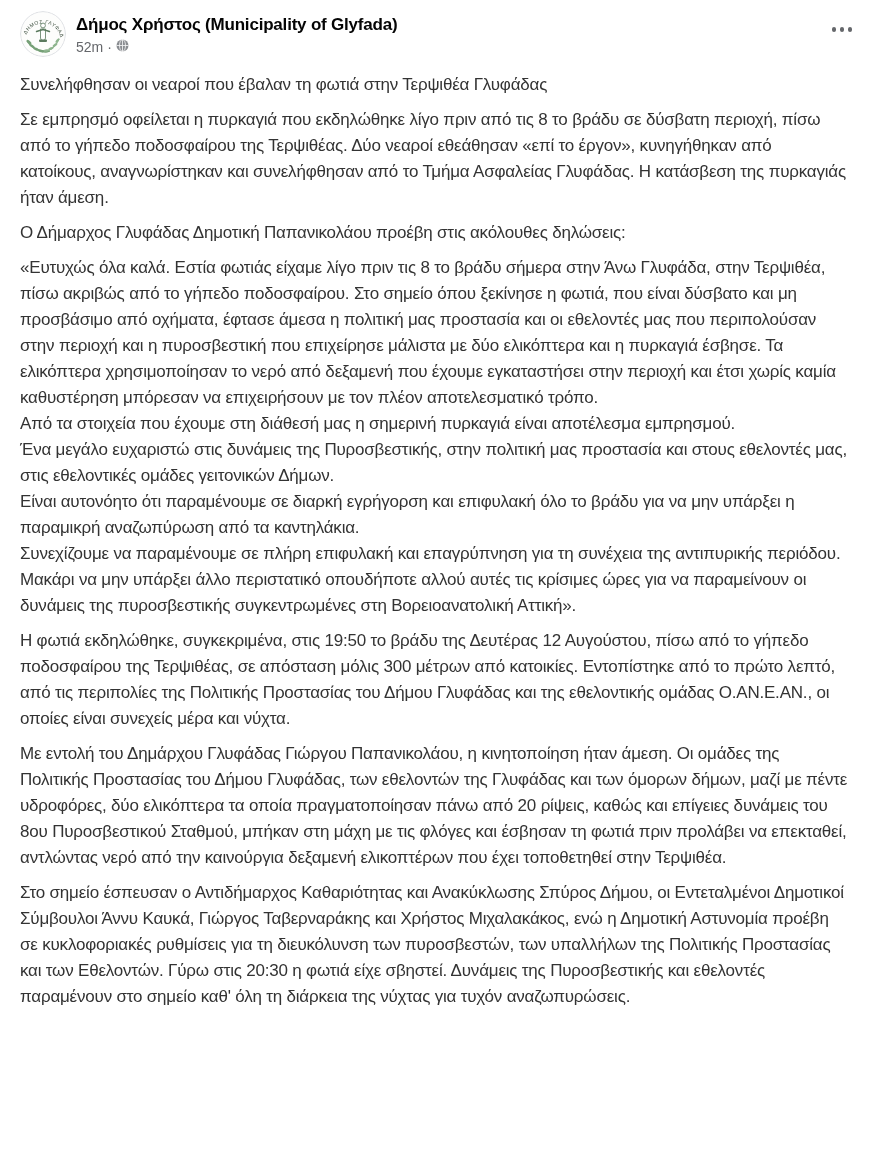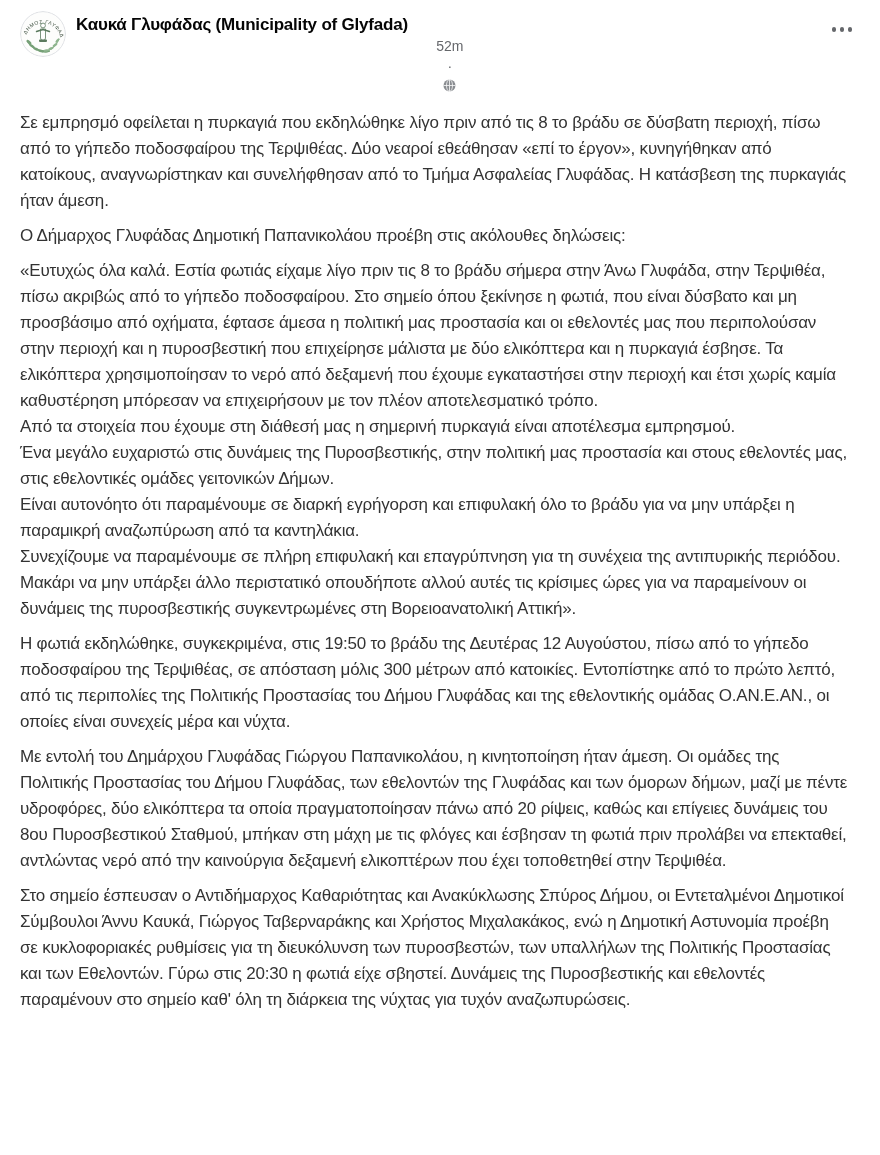--- a/index.html
+++ b/index.html
@@ -43,21 +43,20 @@
     cursor: pointer;
   }
   .post-meta {
     display: flex;
     align-items: center;
     gap: 4px;
     margin-top: 3px;
     font-size: 14px;
     color: #65676b;
     line-height: 16px;
-    flex-direction: column;
   }
   .post-meta .timestamp { cursor: pointer; }
   .globe-icon { display: inline-block; margin-top: 1px; }
   .more-btn {
     flex: 0 0 auto;
     display: flex;
     align-items: center;
     gap: 3.5px;
     padding: 14px 8px;
     margin-top: 2px;
@@ -118,21 +117,21 @@
         </g>
 
         <circle cx="23" cy="14.5" r="2.4" fill="#ffffff" stroke="#5b7a5e" stroke-width="0.8"></circle>
         <path d="M20.5,18 h5 v9 a2.5,2.5 0 0 1 -5 0 z" fill="#ffffff" stroke="#5b7a5e" stroke-width="0.8"></path>
         <path d="M16.5,20.5 L23,18.5 L29.5,20.5" fill="none" stroke="#5b7a5e" stroke-width="1.4" stroke-linecap="round"></path>
         <rect x="19" y="28.5" width="8" height="2.4" rx="1" fill="#5b7a5e"></rect>
       </svg>
     </div>
 
     <div class="header-info">
-      <div class="page-name">Καυκά Γλυφάδας (Municipality of Glyfada)</div>
+      <div class="page-name">Δήμος Χρήστος (Municipality of Glyfada)</div>
       <div class="post-meta">
         <span class="timestamp">52m</span>
         <span>·</span>
         <span class="globe-icon">
           <svg width="13" height="13" viewBox="0 0 13 13">
             <circle cx="6.5" cy="6.5" r="6" fill="#8a8d91"></circle>
             <path d="M0.5,6.5 h12 M6.5,0.5 v12" stroke="#ffffff" stroke-width="0.9" opacity="0.85"></path>
             <ellipse cx="6.5" cy="6.5" rx="3" ry="6" fill="none" stroke="#ffffff" stroke-width="0.9" opacity="0.85"></ellipse>
           </svg>
         </span>
@@ -141,20 +140,21 @@
 
     <div class="more-btn">
       <span class="dot"></span>
       <span class="dot"></span>
       <span class="dot"></span>
     </div>
 
   </div>
 
   <div class="post-body">
+    <p>Συνελήφθησαν οι νεαροί που έβαλαν τη φωτιά στην Τερψιθέα Γλυφάδας</p>
     <p>Σε εμπρησμό οφείλεται η πυρκαγιά που εκδηλώθηκε λίγο πριν από τις 8 το βράδυ σε δύσβατη περιοχή, πίσω από το γήπεδο ποδοσφαίρου της Τερψιθέας. Δύο νεαροί εθεάθησαν «επί το έργον», κυνηγήθηκαν από κατοίκους, αναγνωρίστηκαν και συνελήφθησαν από το Τμήμα Ασφαλείας Γλυφάδας. Η κατάσβεση της πυρκαγιάς ήταν άμεση.</p>
     <p>Ο Δήμαρχος Γλυφάδας Δημοτική Παπανικολάου προέβη στις ακόλουθες δηλώσεις:</p>
     <p>«Ευτυχώς όλα καλά. Εστία φωτιάς είχαμε λίγο πριν τις 8 το βράδυ σήμερα στην Άνω Γλυφάδα, στην Τερψιθέα, πίσω ακριβώς από το γήπεδο ποδοσφαίρου. Στο σημείο όπου ξεκίνησε η φωτιά, που είναι δύσβατο και μη προσβάσιμο από οχήματα, έφτασε άμεσα η πολιτική μας προστασία και οι εθελοντές μας που περιπολούσαν στην περιοχή και η πυροσβεστική που επιχείρησε μάλιστα με δύο ελικόπτερα και η πυρκαγιά έσβησε. Τα ελικόπτερα χρησιμοποίησαν το νερό από δεξαμενή που έχουμε εγκαταστήσει στην περιοχή και έτσι χωρίς καμία καθυστέρηση μπόρεσαν να επιχειρήσουν με τον πλέον αποτελεσματικό τρόπο.
 Από τα στοιχεία που έχουμε στη διάθεσή μας η σημερινή πυρκαγιά είναι αποτέλεσμα εμπρησμού.
 Ένα μεγάλο ευχαριστώ στις δυνάμεις της Πυροσβεστικής, στην πολιτική μας προστασία και στους εθελοντές μας, στις εθελοντικές ομάδες γειτονικών Δήμων.
 Είναι αυτονόητο ότι παραμένουμε σε διαρκή εγρήγορση και επιφυλακή όλο το βράδυ για να μην υπάρξει η παραμικρή αναζωπύρωση από τα καντηλάκια.
 Συνεχίζουμε να παραμένουμε σε πλήρη επιφυλακή και επαγρύπνηση για τη συνέχεια της αντιπυρικής περιόδου.
 Μακάρι να μην υπάρξει άλλο περιστατικό οπουδήποτε αλλού αυτές τις κρίσιμες ώρες για να παραμείνουν οι δυνάμεις της πυροσβεστικής συγκεντρωμένες στη Βορειοανατολική Αττική».</p>
     <p>Η φωτιά εκδηλώθηκε, συγκεκριμένα, στις 19:50 το βράδυ της Δευτέρας 12 Αυγούστου, πίσω από το γήπεδο ποδοσφαίρου της Τερψιθέας, σε απόσταση μόλις 300 μέτρων από κατοικίες. Εντοπίστηκε από το πρώτο λεπτό, από τις περιπολίες της Πολιτικής Προστασίας του Δήμου Γλυφάδας και της εθελοντικής ομάδας Ο.ΑΝ.Ε.ΑΝ., οι οποίες είναι συνεχείς μέρα και νύχτα.</p>
     <p>Με εντολή του Δημάρχου Γλυφάδας Γιώργου Παπανικολάου, η κινητοποίηση ήταν άμεση. Οι ομάδες της Πολιτικής Προστασίας του Δήμου Γλυφάδας, των εθελοντών της Γλυφάδας και των όμορων δήμων, μαζί με πέντε υδροφόρες, δύο ελικόπτερα τα οποία πραγματοποίησαν πάνω από 20 ρίψεις, καθώς και επίγειες δυνάμεις του 8ου Πυροσβεστικού Σταθμού, μπήκαν στη μάχη με τις φλόγες και έσβησαν τη φωτιά πριν προλάβει να επεκταθεί, αντλώντας νερό από την καινούργια δεξαμενή ελικοπτέρων που έχει τοποθετηθεί στην Τερψιθέα.</p>

